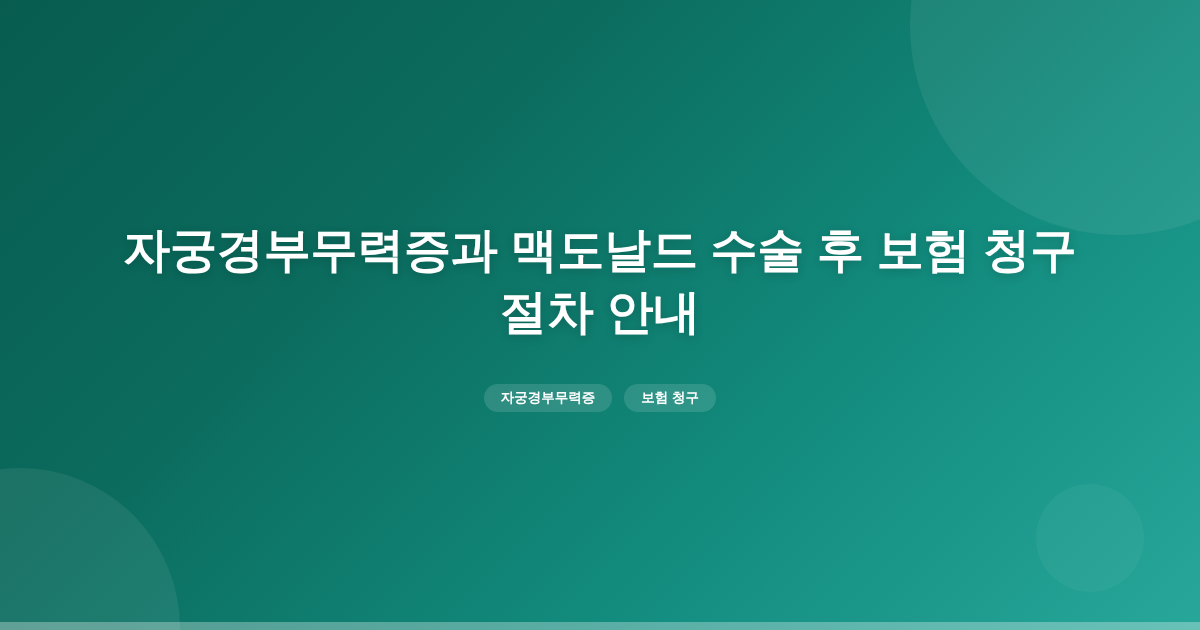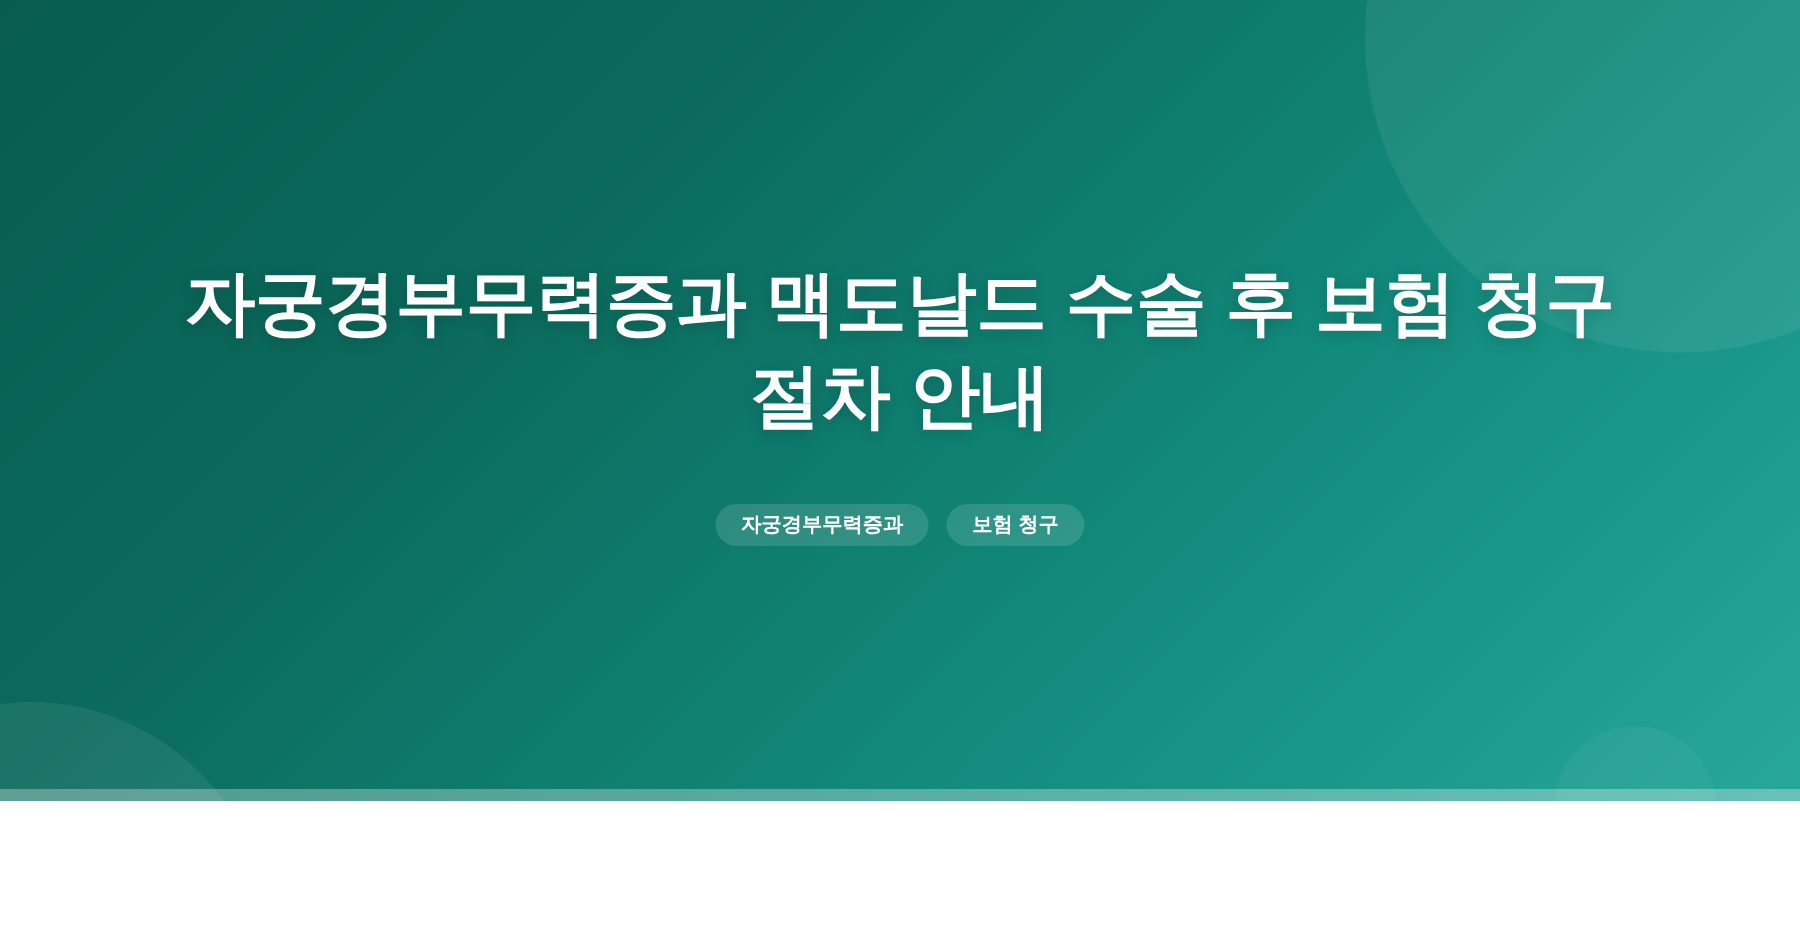--- a/index.html
+++ b/index.html
@@ -11,21 +11,21 @@
     overflow: hidden;
   }
 
   body {
     font-family: "Liberation Sans", "DejaVu Sans", sans-serif;
   }
 
   #card {
     position: relative;
     width: 1200px;
-    height: 534px;
+    height: 630px;
     overflow: hidden;
     background: linear-gradient(135deg, #075c4f 0%, #0b6b5d 32%, #128b7d 66%, #27a79a 100%);
   }
 
   
   .deco {
     position: absolute;
     border-radius: 50%;
     pointer-events: none;
   }
@@ -122,21 +122,21 @@
 
   <div class="deco" id="deco-circle-bottom-left"></div>
 
   <div class="deco" id="deco-circle-bottom-right"></div>
 
   <div id="content">
 
     <h1 id="page-title">자궁경부무력증과 맥도날드 수술 후 보험 청구 절차 안내</h1>
 
     <div id="tag-list">
-      <span class="tag-pill">자궁경부무력증과</span>
+      <span class="tag-pill">자궁경부무력증</span>
       <span class="tag-pill">보험 청구</span>
     </div>
 
   </div>
 
   <div id="accent-bar"></div>
 
 </div>
 
 </body></html>

